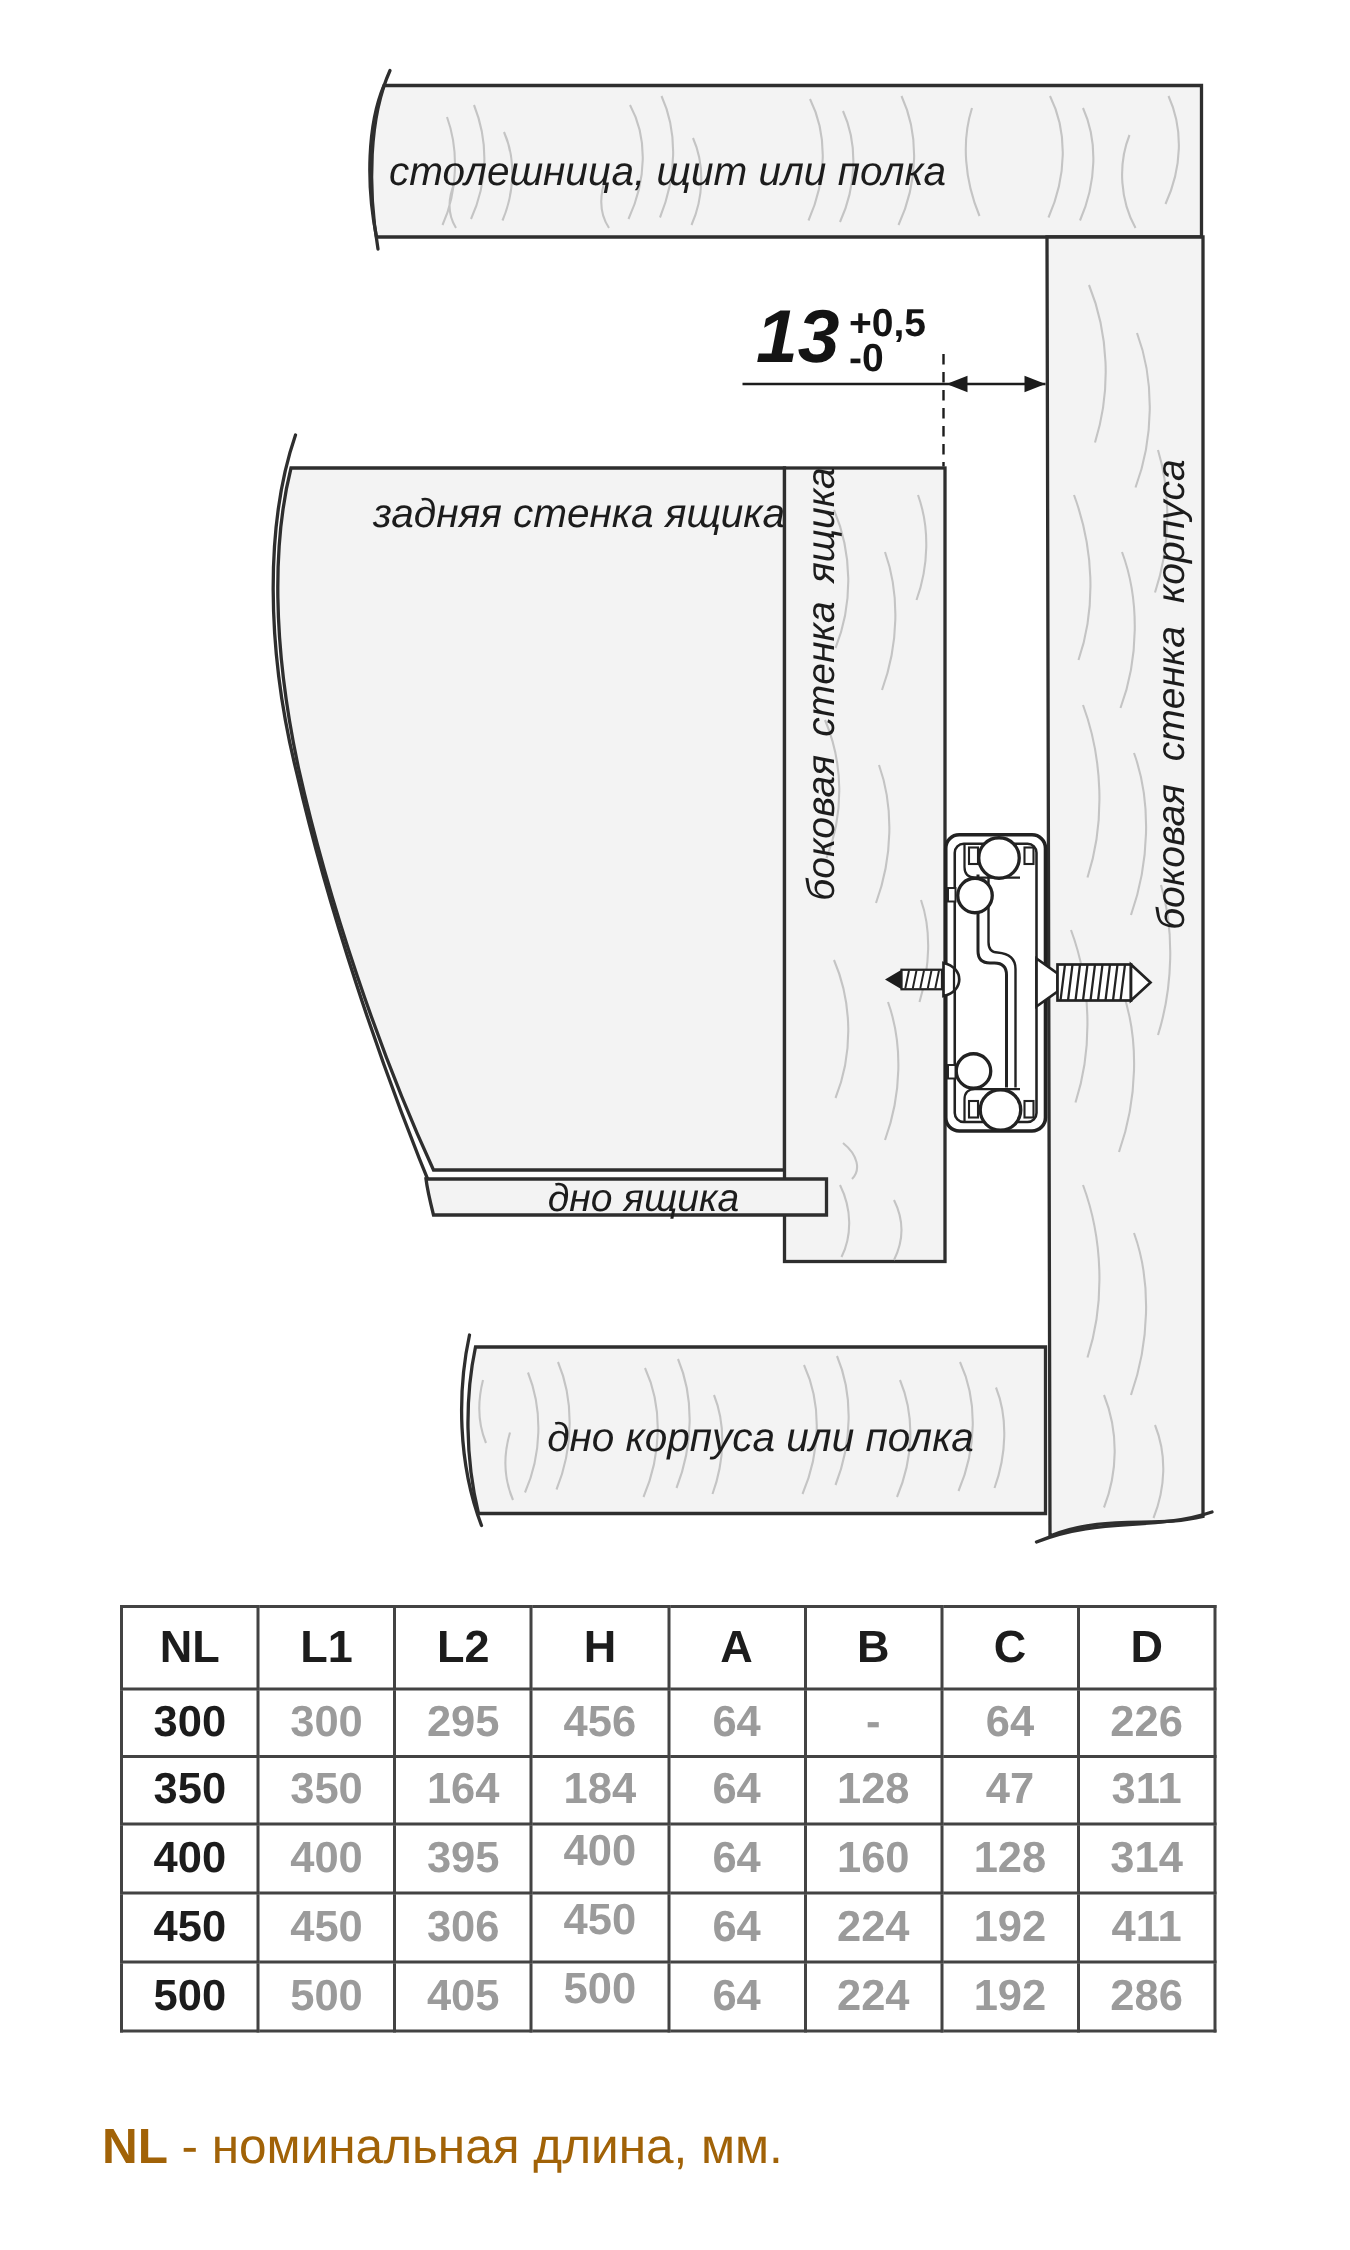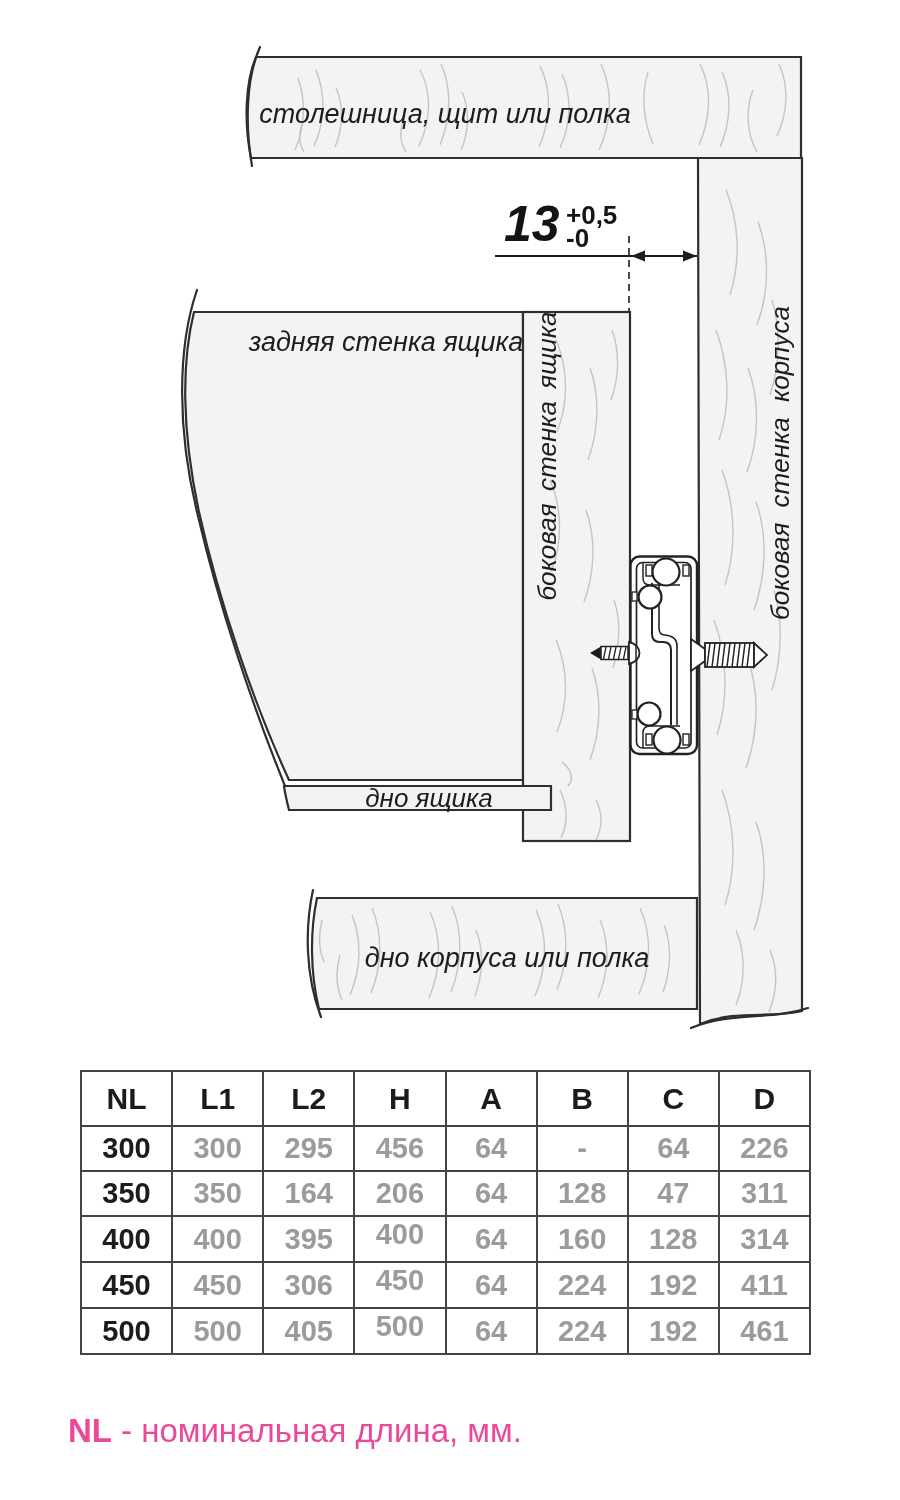--- a/index.html
+++ b/index.html
@@ -27,21 +27,21 @@
   .dim-table{position:absolute;left:80px;top:1070px;width:731px;
              border-collapse:collapse;table-layout:fixed;}
   .dim-table th,.dim-table td{border:2px solid #434343;text-align:center;
              vertical-align:middle;padding:0;overflow:hidden;}
   .dim-table th{height:53px;font-size:30px;font-weight:700;color:#1c1c1c;}
   .dim-table td{height:43px;font-size:29px;font-weight:700;color:#9b9b9b;}
   .dim-table td.nl{color:#1c1c1c;}
   .dim-table td.raised{vertical-align:top;padding-top:1px;}
 
   
-  .footnote{position:absolute;left:68px;top:1412px;font-size:33px;color:#ec4899;}
+  .footnote{position:absolute;left:68px;top:1412px;font-size:33px;color:#a16207;}
   .footnote .term{font-weight:700;}
   .footnote .def{margin-left:9px;}
 </style>
 </head>
 <body>
 
 <div class="page">
 
   <svg width="900" height="1060" viewBox="0 0 900 1060">
 
@@ -148,21 +148,21 @@
         <td>456</td>
         <td>64</td>
         <td>-</td>
         <td>64</td>
         <td>226</td>
       </tr>
       <tr>
         <td class="nl">350</td>
         <td>350</td>
         <td>164</td>
-        <td>206</td>
+        <td>184</td>
         <td>64</td>
         <td>128</td>
         <td>47</td>
         <td>311</td>
       </tr>
       <tr>
         <td class="nl">400</td>
         <td>400</td>
         <td>395</td>
         <td class="raised">400</td>
@@ -182,21 +182,21 @@
         <td>411</td>
       </tr>
       <tr>
         <td class="nl">500</td>
         <td>500</td>
         <td>405</td>
         <td class="raised">500</td>
         <td>64</td>
         <td>224</td>
         <td>192</td>
-        <td>461</td>
+        <td>286</td>
       </tr>
     </tbody>
   </table>
 
   <div class="footnote">
     <span class="term">NL</span><span class="def">- номинальная длина, мм.</span>
   </div>
 
 </div>
 

